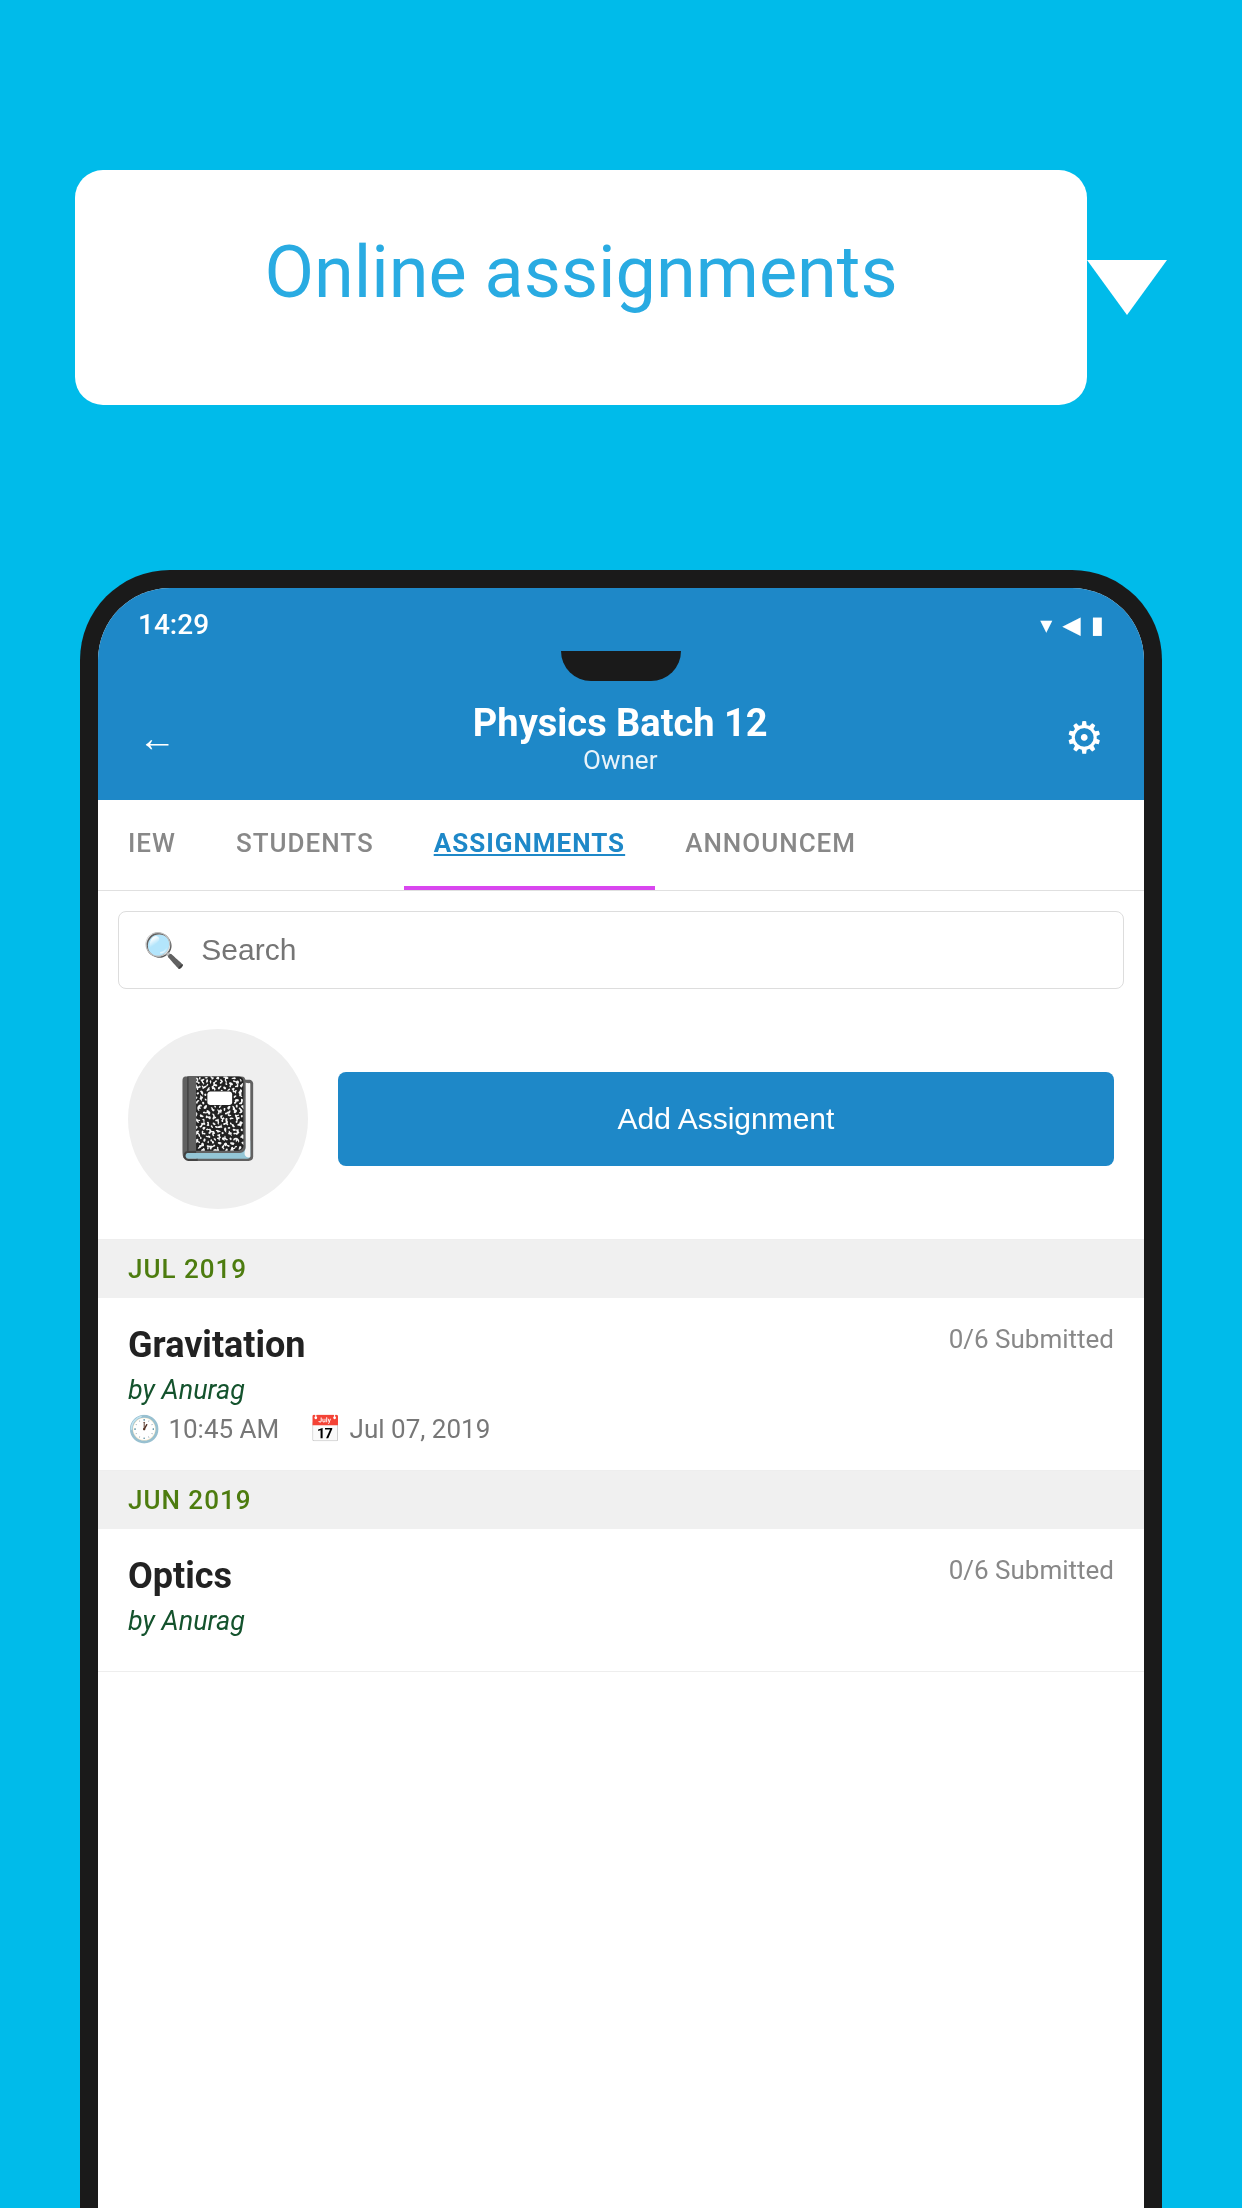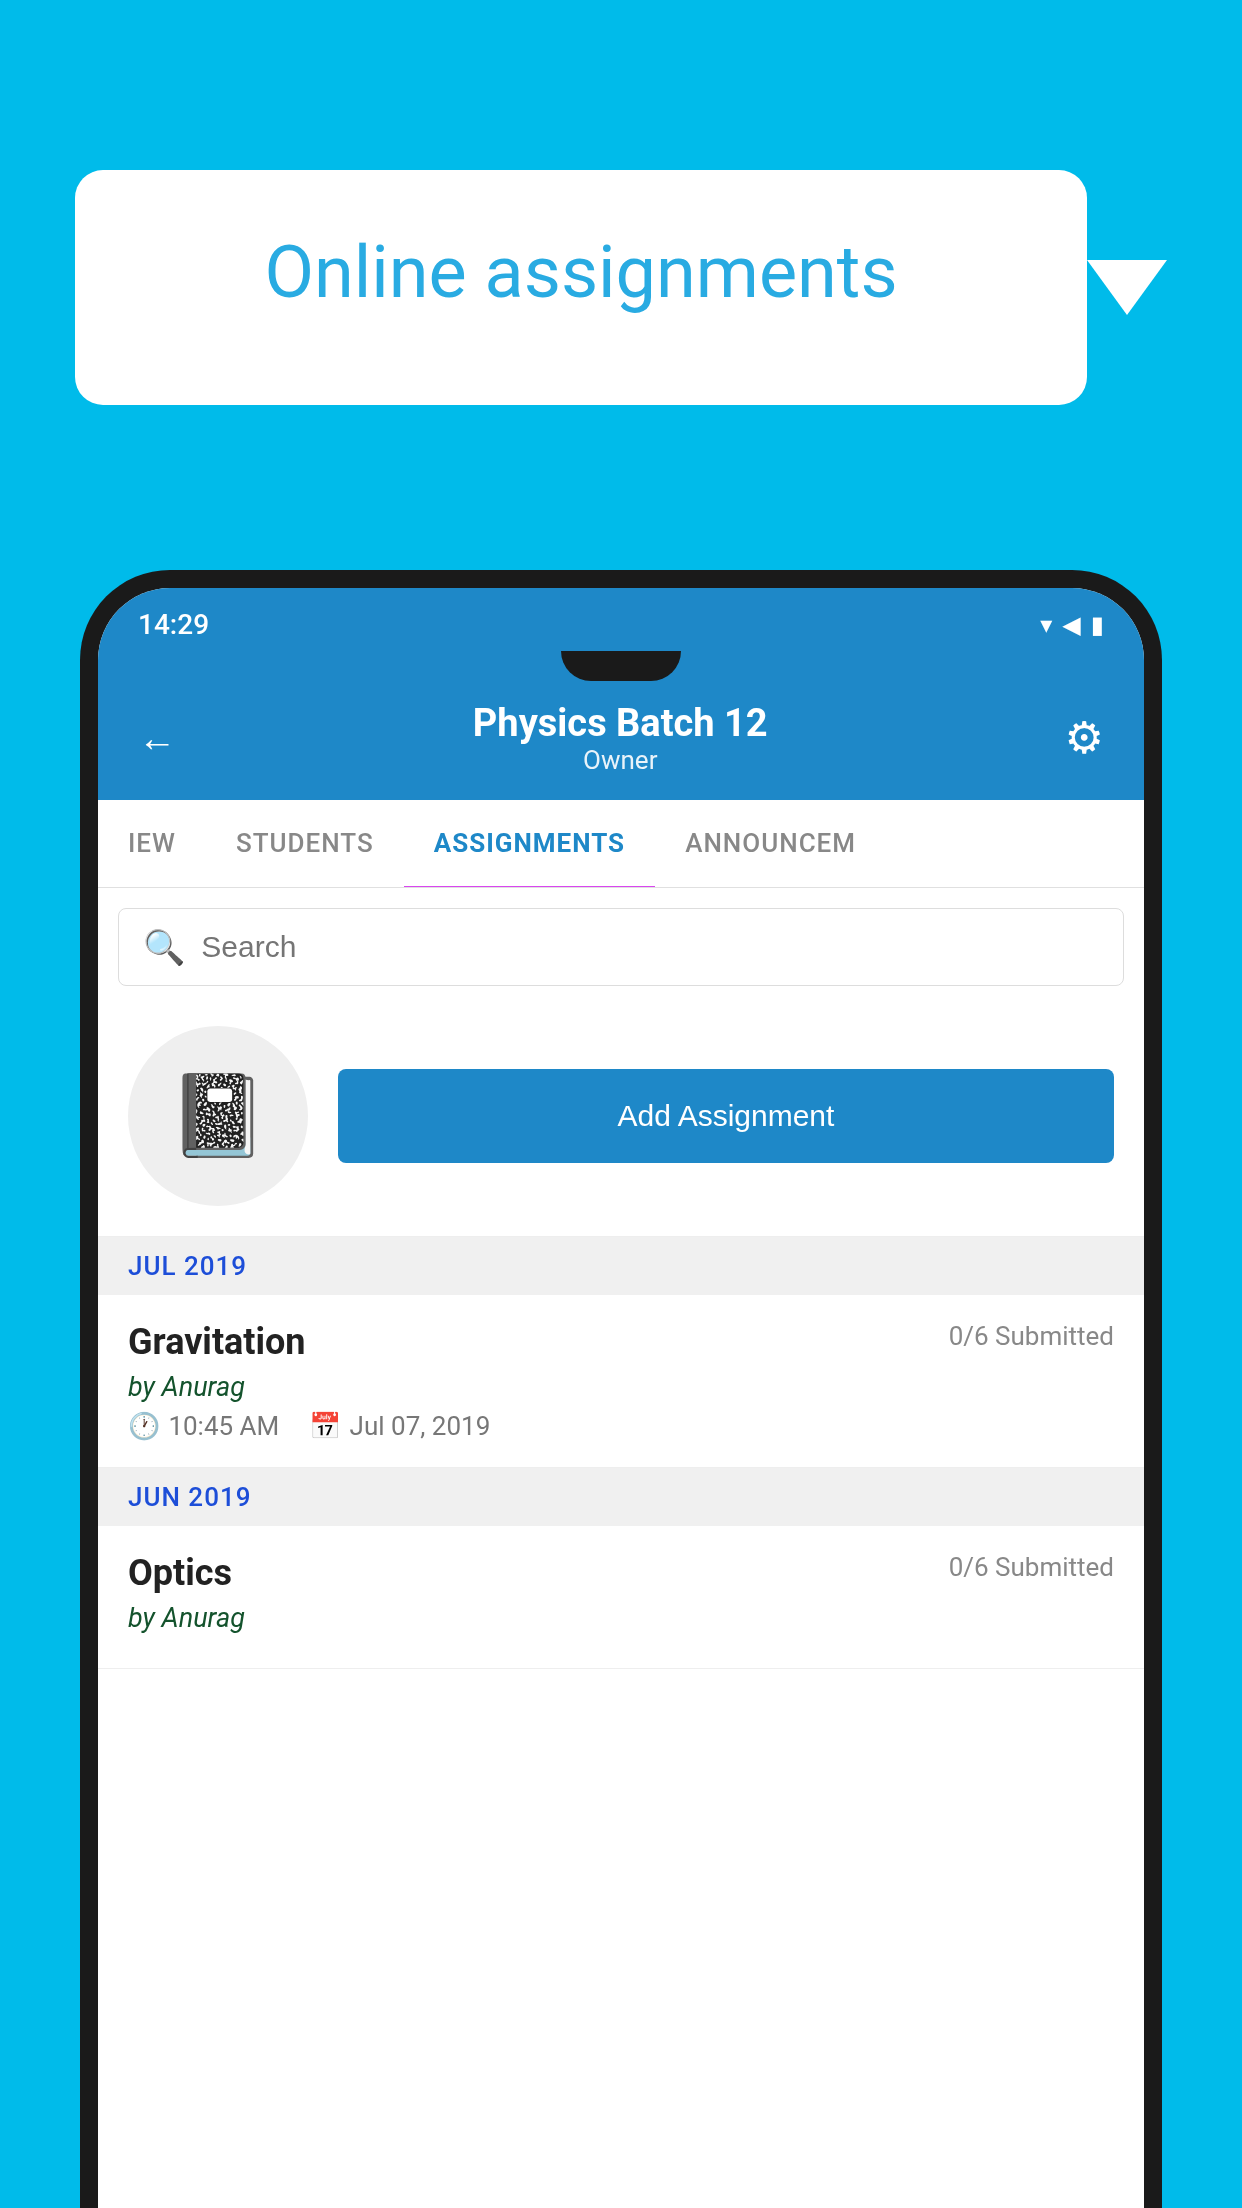--- a/index.html
+++ b/index.html
@@ -161,22 +161,23 @@
       font-size: 26px;
       color: #888;
       font-weight: 500;
       letter-spacing: 1px;
       cursor: pointer;
       white-space: nowrap;
     }
 
     .tab.active {
       color: #1E88C8;
-      border-bottom: 1px solid #d946ef;
+      border-bottom: 4px solid #d946ef;
       font-weight: 700;
+      text-decoration: underline;
     }
 
     
     .content-area {
       flex: 1;
       overflow-y: auto;
       background: white;
     }
 
     
@@ -250,21 +251,21 @@
       cursor: pointer;
       font-weight: 500;
       width: 100%;
     }
 
     
     .section-header {
       background: #f0f0f0;
       padding: 14px 30px;
       font-size: 26px;
-      color: #1d4ed8;
+      color: #4d7c0f;
       font-weight: 500;
       letter-spacing: 1px;
     }
 
     
     .assignment-item {
       padding: 26px 30px;
       border-bottom: 1px solid #eee;
     }
 

